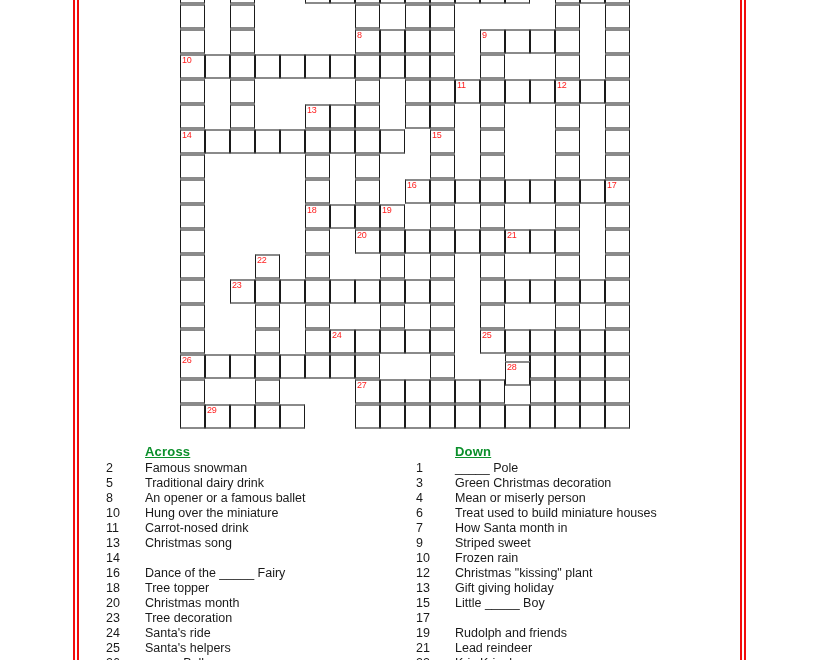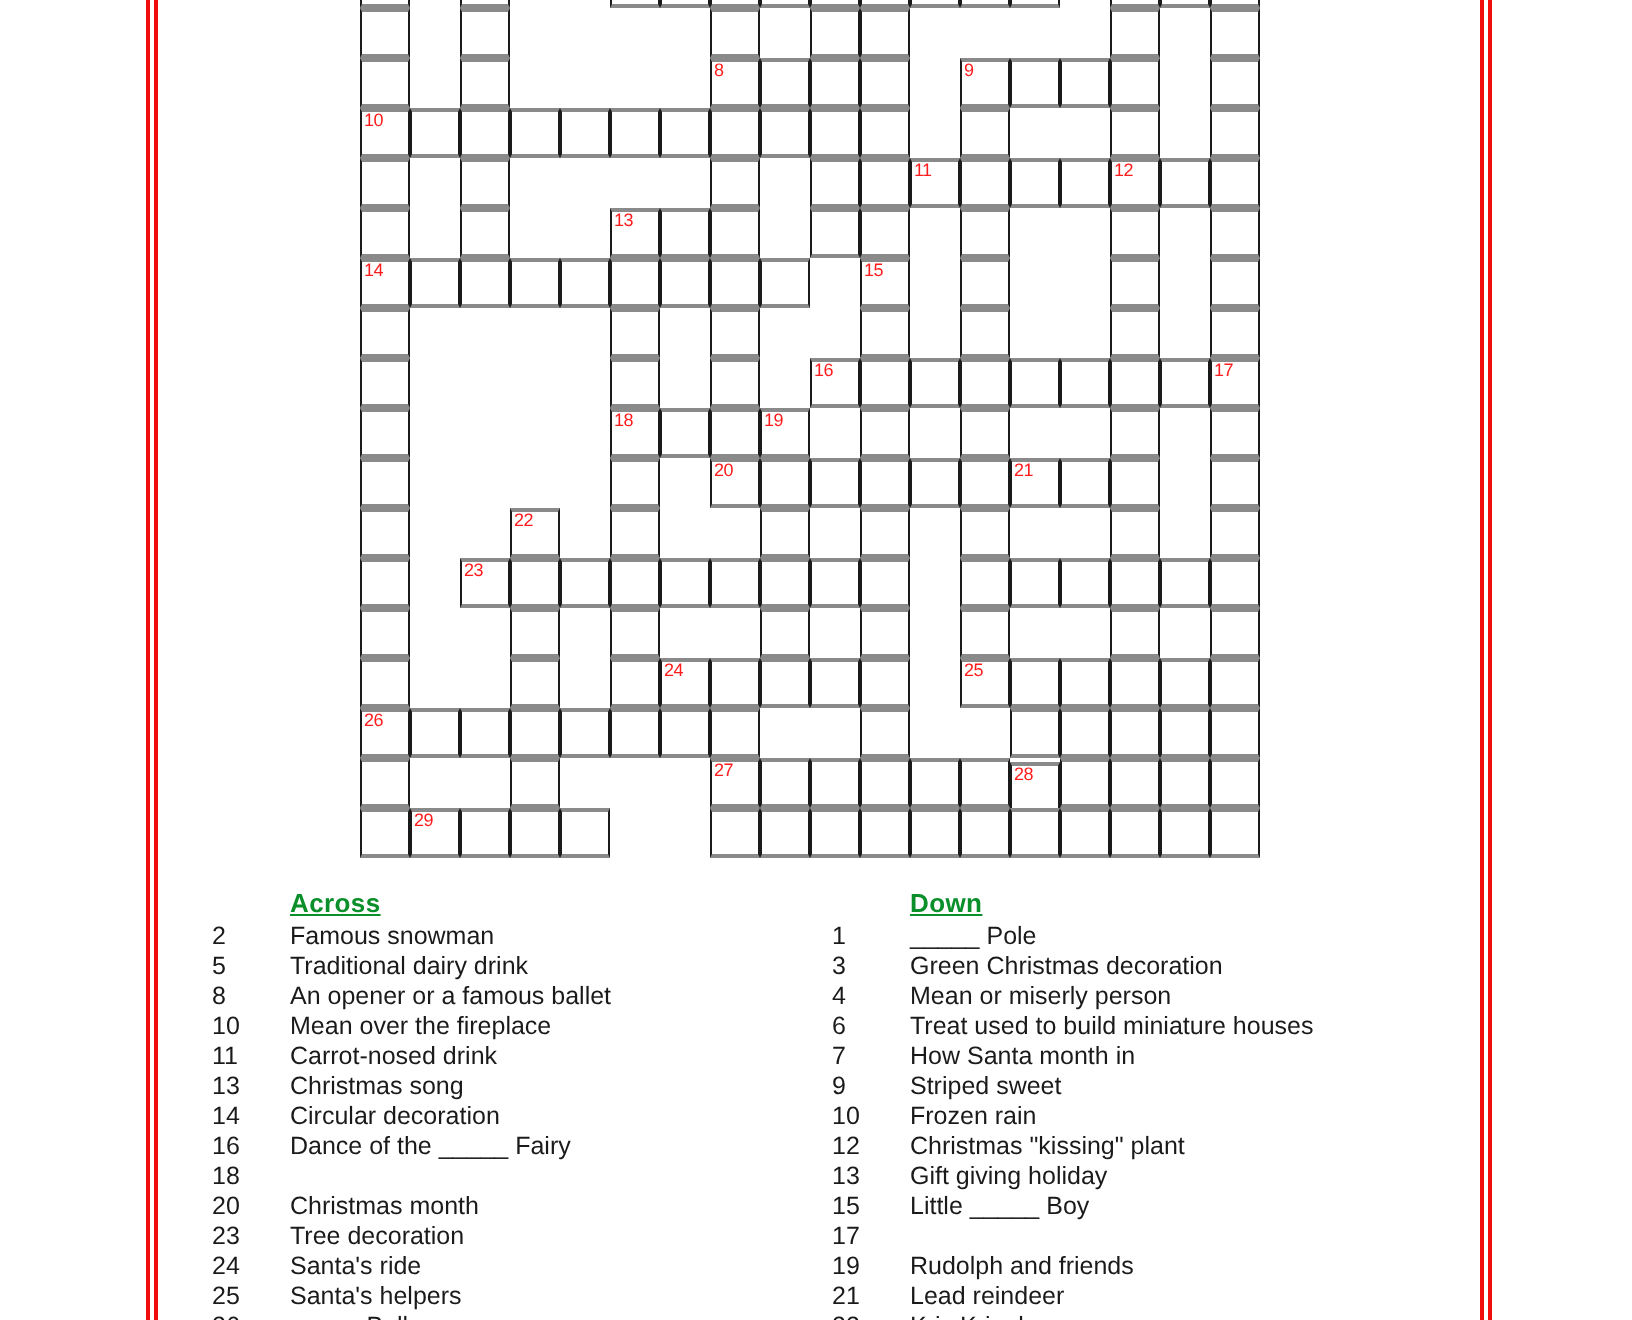--- a/index.html
+++ b/index.html
@@ -278,21 +278,21 @@
       <div class="cell" style="left: 0px; top: 379px; width: 25px; height: 25px;"></div>
       <div class="cell" style="left: 75px; top: 379px; width: 25px; height: 25px;"></div>
       <div class="cell" style="left: 175px; top: 379px; width: 25px; height: 25px;">
         <span class="num">27</span>
       </div>
       <div class="cell" style="left: 200px; top: 379px; width: 25px; height: 25px;"></div>
       <div class="cell" style="left: 225px; top: 379px; width: 25px; height: 25px;"></div>
       <div class="cell" style="left: 250px; top: 379px; width: 25px; height: 25px;"></div>
       <div class="cell" style="left: 275px; top: 379px; width: 25px; height: 25px;"></div>
       <div class="cell" style="left: 300px; top: 379px; width: 25px; height: 25px;"></div>
-      <div class="cell" style="left: 325px; top: 381px; width: 25px; height: 25px;">
+      <div class="cell" style="left: 325px; top: 361px; width: 25px; height: 25px;">
         <span class="num">28</span>
       </div>
       <div class="cell" style="left: 350px; top: 379px; width: 25px; height: 25px;"></div>
       <div class="cell" style="left: 375px; top: 379px; width: 25px; height: 25px;"></div>
       <div class="cell" style="left: 400px; top: 379px; width: 25px; height: 25px;"></div>
       <div class="cell" style="left: 425px; top: 379px; width: 25px; height: 25px;"></div>
       <div class="cell" style="left: 0px; top: 404px; width: 25px; height: 25px;"></div>
       <div class="cell" style="left: 25px; top: 404px; width: 25px; height: 25px;">
         <span class="num">29</span>
       </div>
@@ -324,40 +324,40 @@
         <div class="clue-row">
           <span class="cnum">5</span>
           <span class="ctext">Traditional dairy drink</span>
         </div>
         <div class="clue-row">
           <span class="cnum">8</span>
           <span class="ctext">An opener or a famous ballet</span>
         </div>
         <div class="clue-row">
           <span class="cnum">10</span>
-          <span class="ctext">Mean over the fireplace</span>
+          <span class="ctext">Hung over the miniature</span>
         </div>
         <div class="clue-row">
           <span class="cnum">11</span>
           <span class="ctext">Carrot-nosed drink</span>
         </div>
         <div class="clue-row">
           <span class="cnum">13</span>
           <span class="ctext">Christmas song</span>
         </div>
         <div class="clue-row">
           <span class="cnum">14</span>
-          <span class="ctext">Circular decoration</span>
         </div>
         <div class="clue-row">
           <span class="cnum">16</span>
           <span class="ctext">Dance of the _____ Fairy</span>
         </div>
         <div class="clue-row">
           <span class="cnum">18</span>
+          <span class="ctext">Tree topper</span>
         </div>
         <div class="clue-row">
           <span class="cnum">20</span>
           <span class="ctext">Christmas month</span>
         </div>
         <div class="clue-row">
           <span class="cnum">23</span>
           <span class="ctext">Tree decoration</span>
         </div>
         <div class="clue-row">

